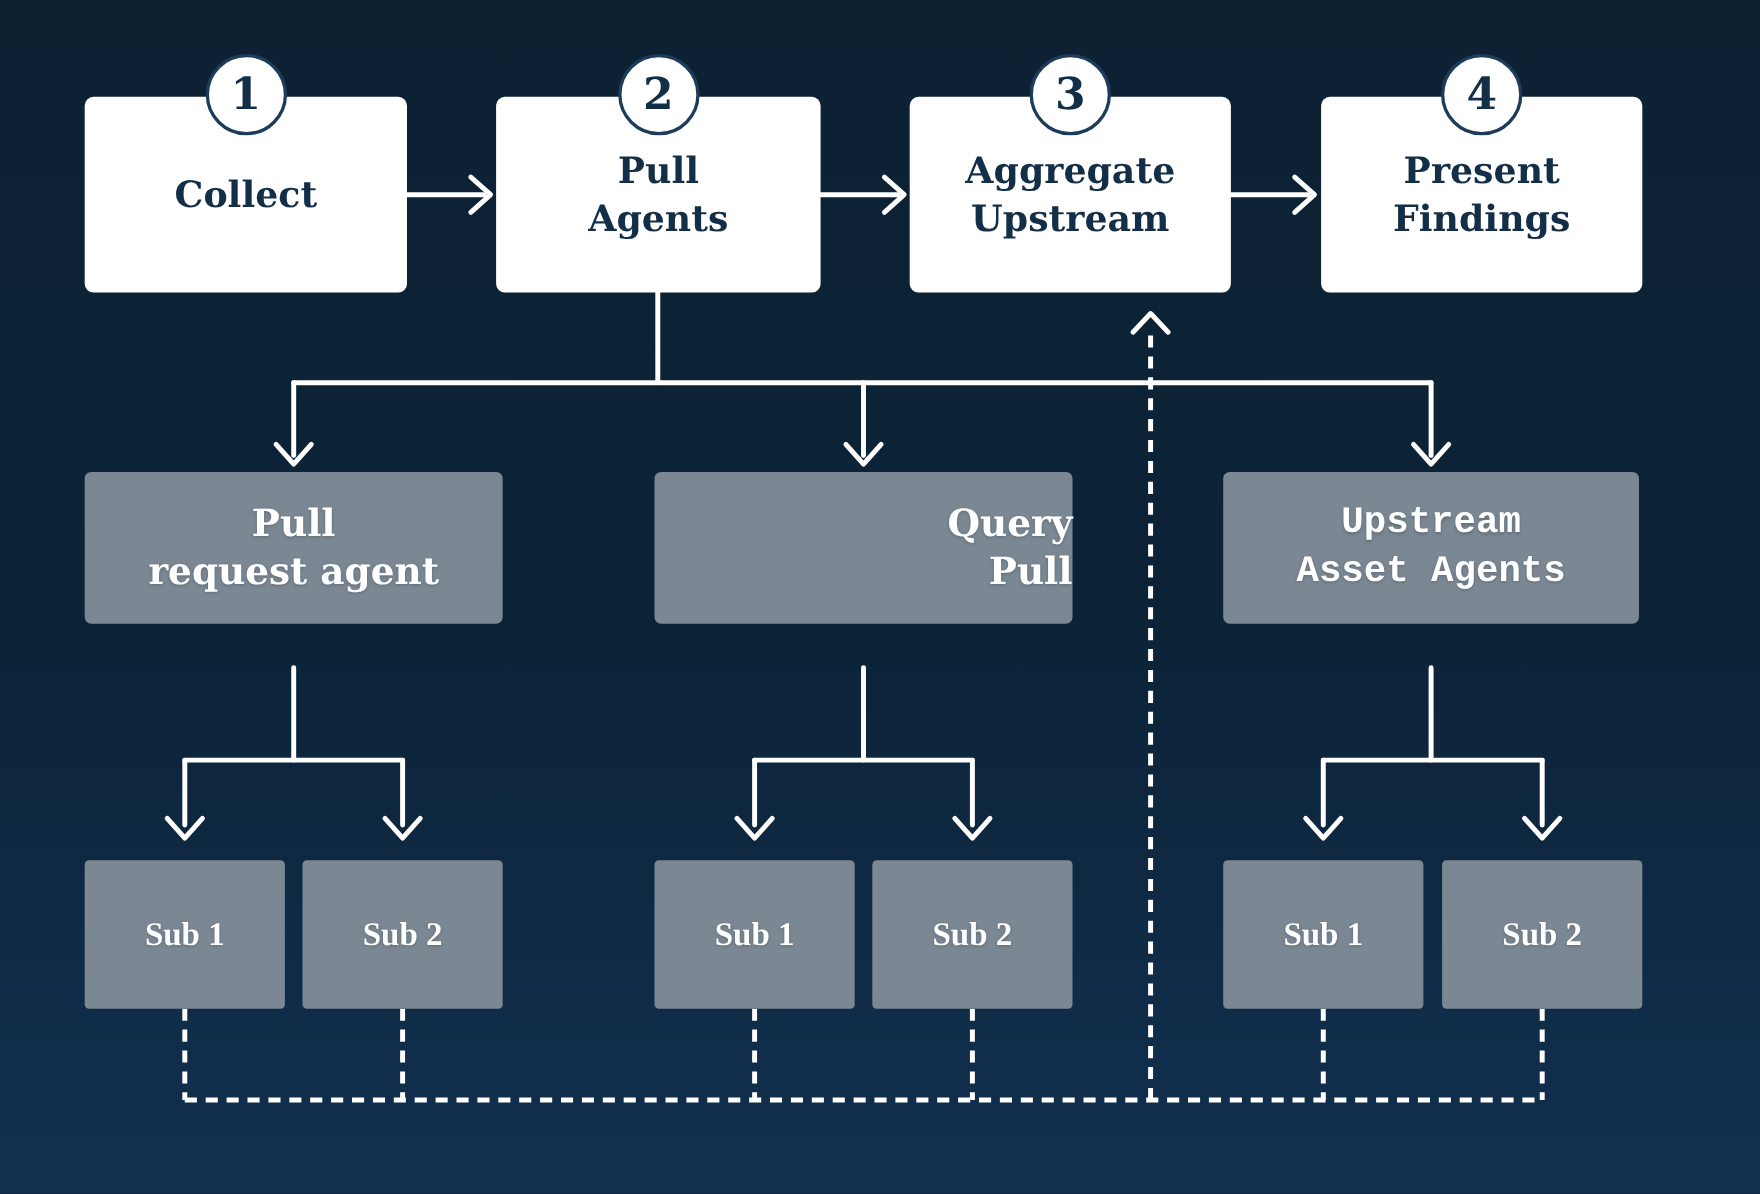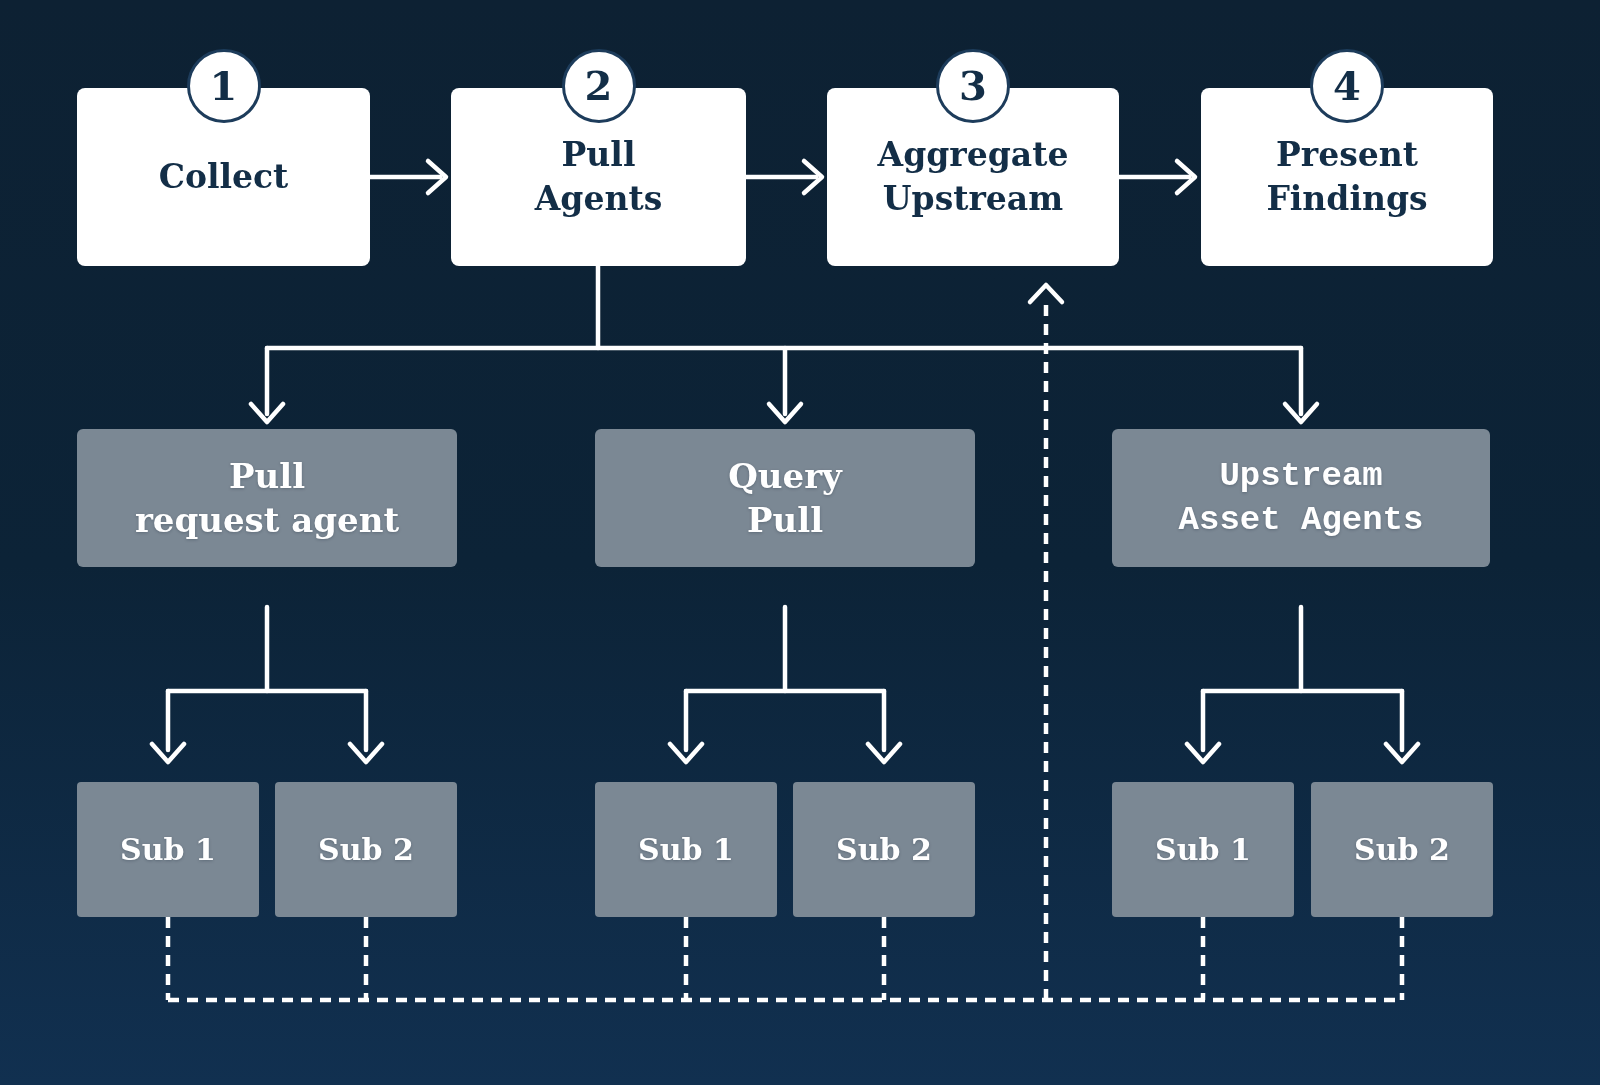--- a/index.html
+++ b/index.html
@@ -58,20 +58,21 @@
     font-size:34px;line-height:44px;
     text-shadow:0 1px 3px rgba(10,25,40,0.25);
   }
   .sub-box{
     top:782px;height:135px;
     background:var(--node-gray);
     border-radius:4px;
     color:#ffffff;
     font-size:30px;
     text-shadow:0 1px 3px rgba(10,25,40,0.25);
+    font-family:Liberation Serif, serif;
   }
   .label-line{display:block;}
 </style>
 </head>
 <body>
 
 <div class="canvas">
 
   <svg class="connectors" viewBox="0 0 1600 1085">
 
@@ -160,21 +161,21 @@
     </div>
     <span class="label-line">Present</span>
     <span class="label-line">Findings</span>
   </div>
 
   <div class="node agent-box" style="left:77px;width:380px;">
     <span class="label-line">Pull</span>
     <span class="label-line">request agent</span>
   </div>
 
-  <div class="node agent-box" style="left:595px;width:380px;">
+  <div class="node agent-box" style="left:595px;width:380px;align-items:flex-end;">
     <span class="label-line">Query</span>
     <span class="label-line">Pull</span>
   </div>
 
   <div class="node agent-box" style="left:1112px;width:378px;font-family:Liberation Mono, monospace;">
     <span class="label-line">Upstream</span>
     <span class="label-line">Asset Agents</span>
   </div>
 
   <div class="node sub-box" style="left:77px;width:182px;">

